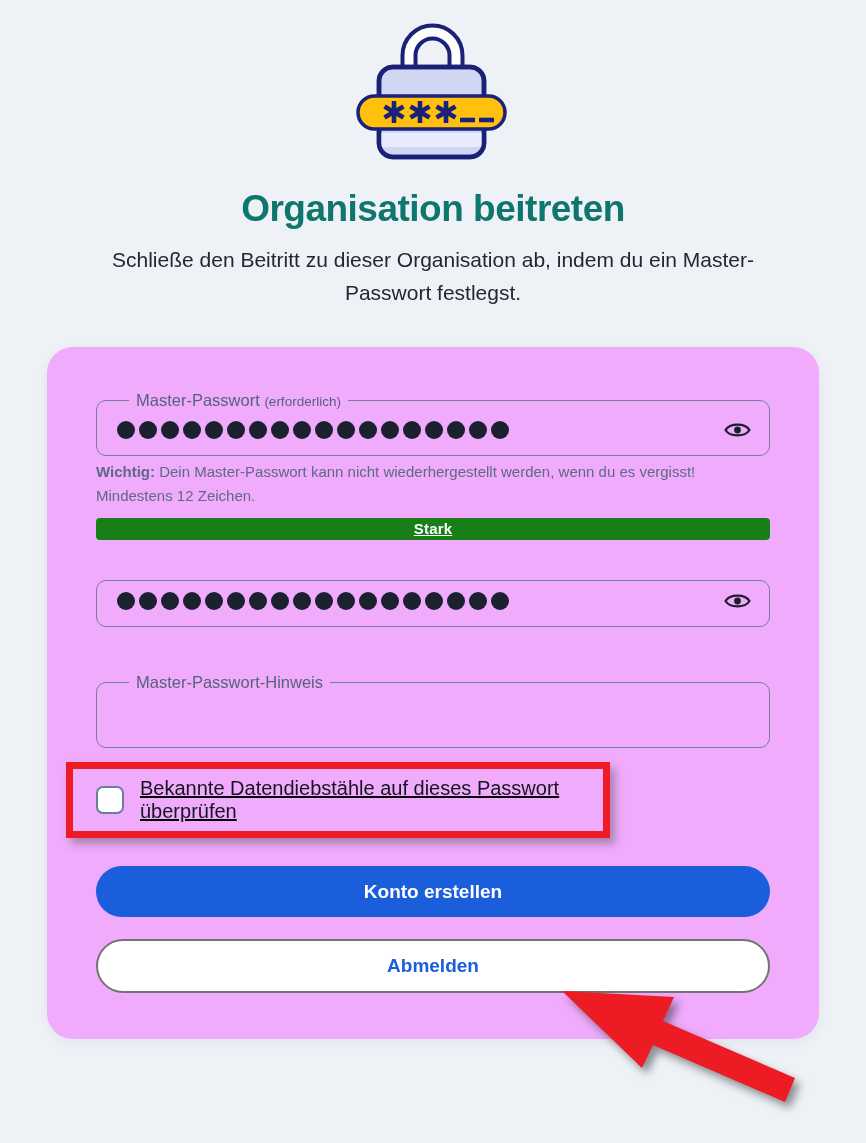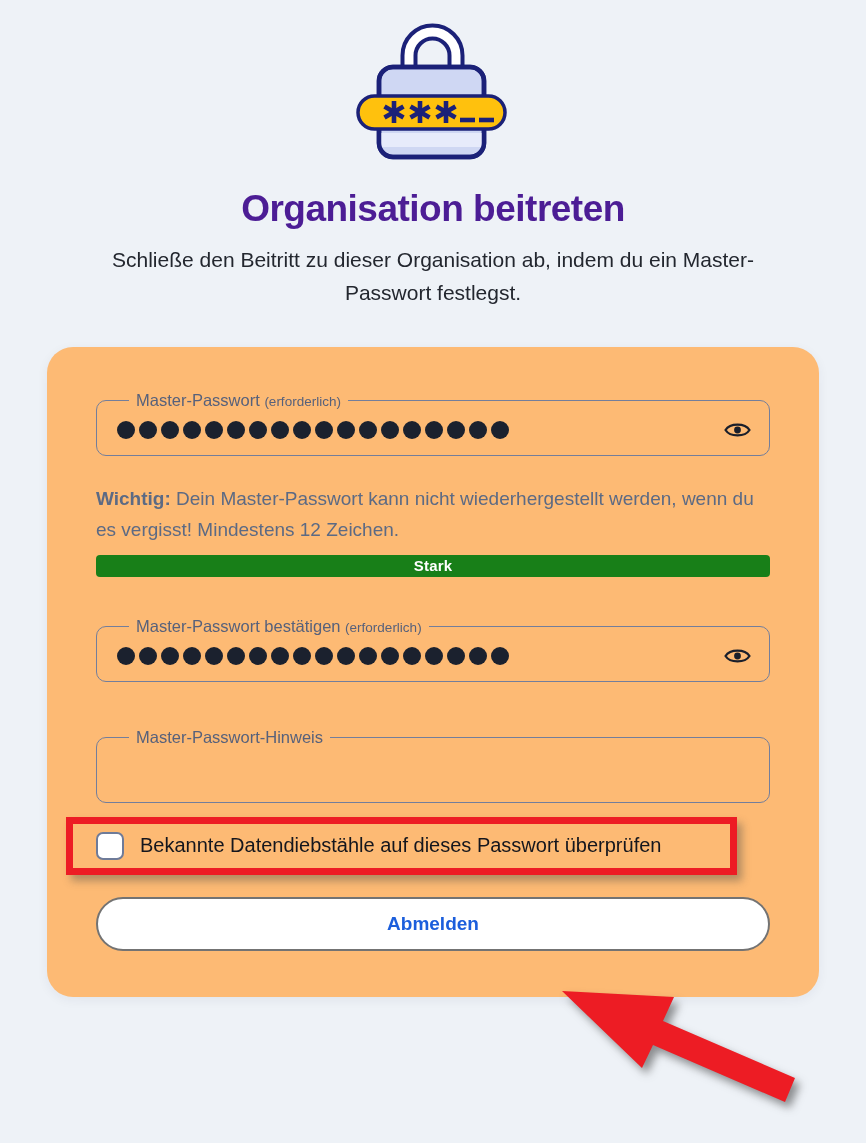--- a/index.html
+++ b/index.html
@@ -7,59 +7,59 @@
   body { font-family:"Liberation Sans", sans-serif; }
   .page {
     position:relative; width:866px; height:1143px;
     background:#eef2f7; overflow:hidden;
   }
   
   .hero { text-align:center; padding-top:22px; }
   .lock-wrap { display:flex; justify-content:center; }
   .page-title {
     margin-top:20px; font-size:37px; font-weight:700; letter-spacing:-0.5px;
-    color:#4c1d95;
+    color:#0f766e;
   }
   .page-subtitle {
     margin:14px auto 16px; max-width:700px; font-size:21px; line-height:1.55;
     color:#23272f;
   }
   
   .card {
-    width:772px; margin:38px auto 0; background:#fdba74; border-radius:26px;
+    width:772px; margin:38px auto 0; background:#f0abfc; border-radius:26px;
     padding:44px 49px 46px; box-shadow:0 3px 12px rgba(30,40,60,0.06);
   }
   fieldset {
     border:1.5px solid #737e9b; border-radius:10px; min-inline-size:0;
     padding:0 18px 13px 20px;
   }
   fieldset legend {
     margin-left:12px; padding:0 7px; font-size:16.5px; color:#57617b;
     line-height:1.15; white-space:nowrap;
   }
   fieldset legend .req { font-size:13.5px; }
   .field-row { display:flex; align-items:center; margin-top:8px; min-height:24px; }
   .dots { display:flex; gap:4px; flex:1; align-items:center; }
   .dot { width:18px; height:18px; border-radius:50%; background:#1b212e; display:inline-block; }
   .eye-btn { width:30px; display:flex; justify-content:flex-end; cursor:pointer; }
-  .helper { margin-top:28px; font-size:19px; line-height:1.62; color:#5c6a84; }
+  .helper { margin-top:4px; font-size:15px; line-height:1.62; color:#5c6a84; }
   .helper b { font-weight:700; }
   .strength-bar {
     margin-top:9px; height:22px; border-radius:4px; background:#187f18;
     color:#ffffff; font-size:15px; font-weight:700; text-align:center;
-    line-height:22px; letter-spacing:0.2px;
+    line-height:22px; letter-spacing:0.2px;text-decoration:underline;
   }
   .fs-confirm { margin-top:40px; }
   .fs-hint { margin-top:46px; }
   .hint-input { min-height:38px; margin-top:4px; }
   
   .highlight-box {
-    margin:14px 0 0 -30px; width:671px; border:7px solid #ed1c24;
+    margin:14px 0 0 -30px; width:544px; border:7px solid #ed1c24;
     box-shadow:5px 6px 8px rgba(70,70,70,0.40);
-    padding:8px 10px 8px 23px; background:transparent;
+    padding:8px 10px 8px 23px; background:transparent;text-decoration:underline;
   }
   .checkbox-row { display:flex; align-items:center; }
   .checkbox {
     width:28px; height:28px; border:2px solid #6e7b99; border-radius:7px;
     background:#ffffff; flex:0 0 auto; cursor:pointer;
   }
   .checkbox-label { margin-left:16px; font-size:20px; color:#14161d; }
   
   .btn {
     display:block; width:100%; border-radius:27px; font-size:19px; font-weight:700;
@@ -152,21 +152,20 @@
             <path d="M1.5 9 C6 1.8 21 1.8 25.5 9 C21 16.2 6 16.2 1.5 9 Z" fill="none" stroke="#1a1f2b" stroke-width="2.2"></path>
             <circle cx="13.5" cy="9" r="3.4" fill="#1a1f2b"></circle>
           </svg>
         </span>
       </div>
     </fieldset>
     <p class="helper"><b>Wichtig:</b><span> Dein Master-Passwort kann nicht wiederhergestellt werden, wenn du es vergisst! Mindestens 12 Zeichen.</span></p>
     <div class="strength-bar">Stark</div>
 
     <fieldset class="fs-confirm">
-      <legend><span>Master-Passwort bestätigen</span> <span class="req">(erforderlich)</span></legend>
       <div class="field-row">
         <div class="dots">
             <span class="dot"></span>
             <span class="dot"></span>
             <span class="dot"></span>
             <span class="dot"></span>
             <span class="dot"></span>
             <span class="dot"></span>
             <span class="dot"></span>
             <span class="dot"></span>
@@ -195,20 +194,21 @@
       <div class="hint-input"></div>
     </fieldset>
 
     <div class="highlight-box">
       <div class="checkbox-row">
         <div class="checkbox"></div>
         <span class="checkbox-label">Bekannte Datendiebstähle auf dieses Passwort überprüfen</span>
       </div>
     </div>
 
+    <button class="btn btn-primary">Konto erstellen</button>
     <button class="btn btn-outline">Abmelden</button>
   </div>
 
   <svg class="arrow-overlay" viewBox="0 0 866 1143">
     <polygon fill="#ed1c24" points="562,991 674,997 663,1021 795,1078 785,1102 653,1045 642,1068"></polygon>
   </svg>
 
 </div>
 
 </body></html>

